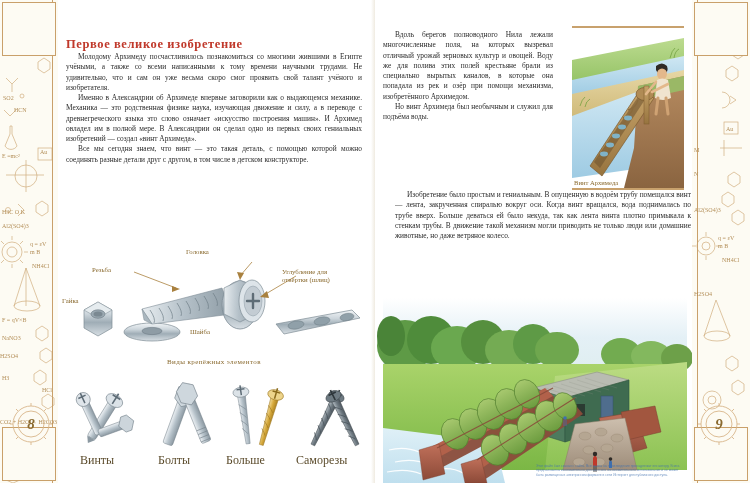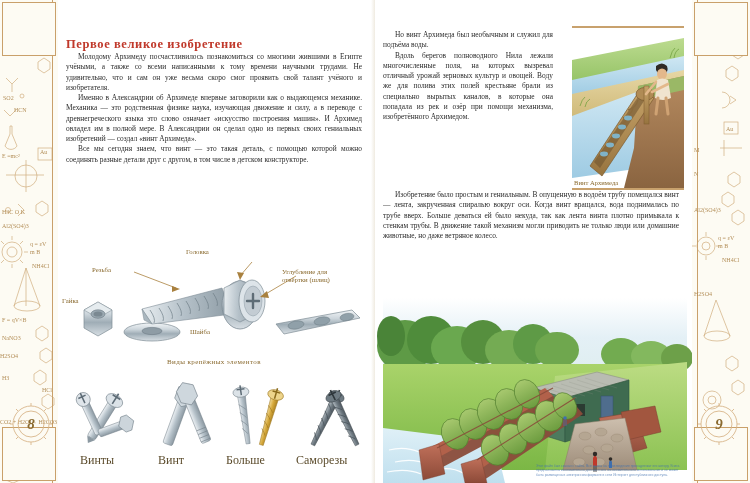--- a/index.html
+++ b/index.html
@@ -67,21 +67,21 @@
     position:absolute;
     font-family:"Liberation Serif",serif;
     font-size:7.4px;line-height:10.25px;
     color:#2b2b2b;text-align:justify;
     text-justify:inter-word;
     -webkit-hyphens:auto;hyphens:auto;
   }
   .col p{margin:0;text-indent:12px;}
   .col.left-col{left:8px;top:52px;width:296px;}
   .col.right-top{left:8px;top:30px;width:170px;}
-  .col.right-bottom{left:8px;top:190px;width:296px;}
+  .col.right-bottom{left:20px;top:190px;width:296px;}
 
   
   .fig-screw{
     position:absolute;left:197px;top:26px;width:112px;height:160px;
     border-top:2px solid #c8a16d;border-bottom:2px solid #c8a16d;
     background:#ffffff;overflow:hidden;
   }
   .fig-screw .cap{
     position:absolute;left:2px;bottom:2px;
     font-family:"Liberation Serif",serif;font-size:6.6px;color:#8a6a2f;
@@ -443,33 +443,33 @@
             <ellipse cx="280" cy="26" rx="8" ry="5" fill="#6e7a82" stroke="#3f484e" stroke-width="0.6"></ellipse>
             <path d="M276 23 L284 23 M280 19 L280 30" stroke="#2e363b" stroke-width="1.6"></path>
             <g stroke="#48525a" stroke-width="0.7" fill="none">
               <path d="M276 36 q5 4 6 6 M276 44 q5 4 6 6 M276 52 q5 4 6 6 M276 60 q5 4 6 6 M276 68 q4 4 5 6"></path>
             </g>
           </g>
         </g>
       </svg>
 
       <div class="type-label" style="left:16px;">Винты</div>
-      <div class="type-label" style="left:94px;">Винт</div>
+      <div class="type-label" style="left:94px;">Болты</div>
       <div class="type-label" style="left:162px;">Больше</div>
       <div class="type-label" style="left:232px;">Саморезы</div>
     </div>
   </div>
 
   <div class="gutter"></div>
 
   <div class="page right">
 
     <div class="col right-top">
+      <p>Вдоль берегов полноводного Нила лежали многочисленные поля, на которых вызревал отличный урожай зерновых культур и овощей. Воду же для полива этих полей крестьяне брали из специально вырытых каналов, в которые она попадала из рек и озёр при помощи механизма, изобретённого Архимедом.</p>
       <p>Но винт Архимеда был необычным и служил для подъёма воды.</p>
-      <p>Вдоль берегов полноводного Нила лежали многочисленные поля, на которых вызревал отличный урожай зерновых культур и овощей. Воду же для полива этих полей крестьяне брали из специально вырытых каналов, в которые она попадала из рек и озёр при помощи механизма, изобретённого Архимедом.</p>
     </div>
 
     <div class="col right-bottom">
       <p>Изобретение было простым и гениальным. В опущенную в водоём трубу помещался винт — лента, закрученная спиралью вокруг оси. Когда винт вращался, вода поднималась по трубе вверх. Больше деваться ей было некуда, так как лента винта плотно примыкала к стенкам трубы. В движение такой механизм могли приводить не только люди или домашние животные, но даже ветряное колесо.</p>
     </div>
 
     <div class="fig-screw no-sel">
       <svg width="112" height="160" viewBox="0 0 112 160">
         <defs>
           <linearGradient id="water" x1="0" y1="0" x2="0" y2="1">

